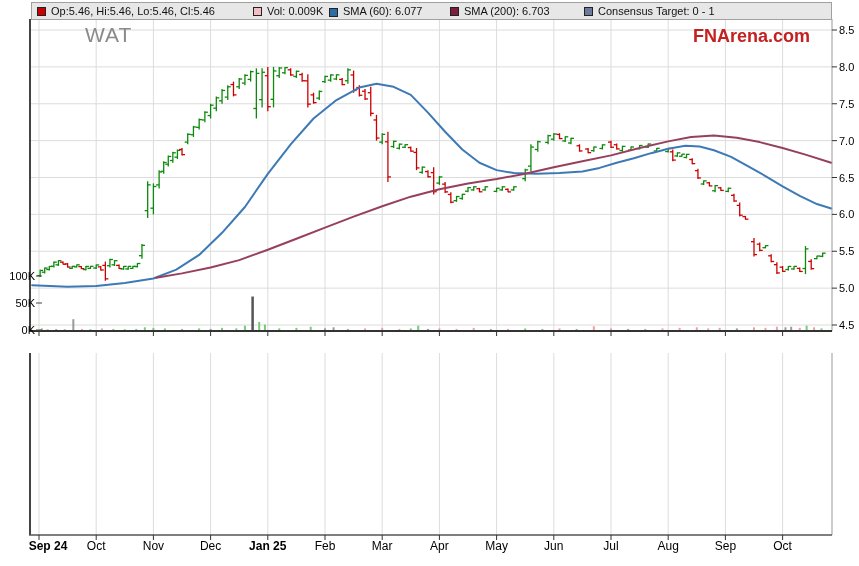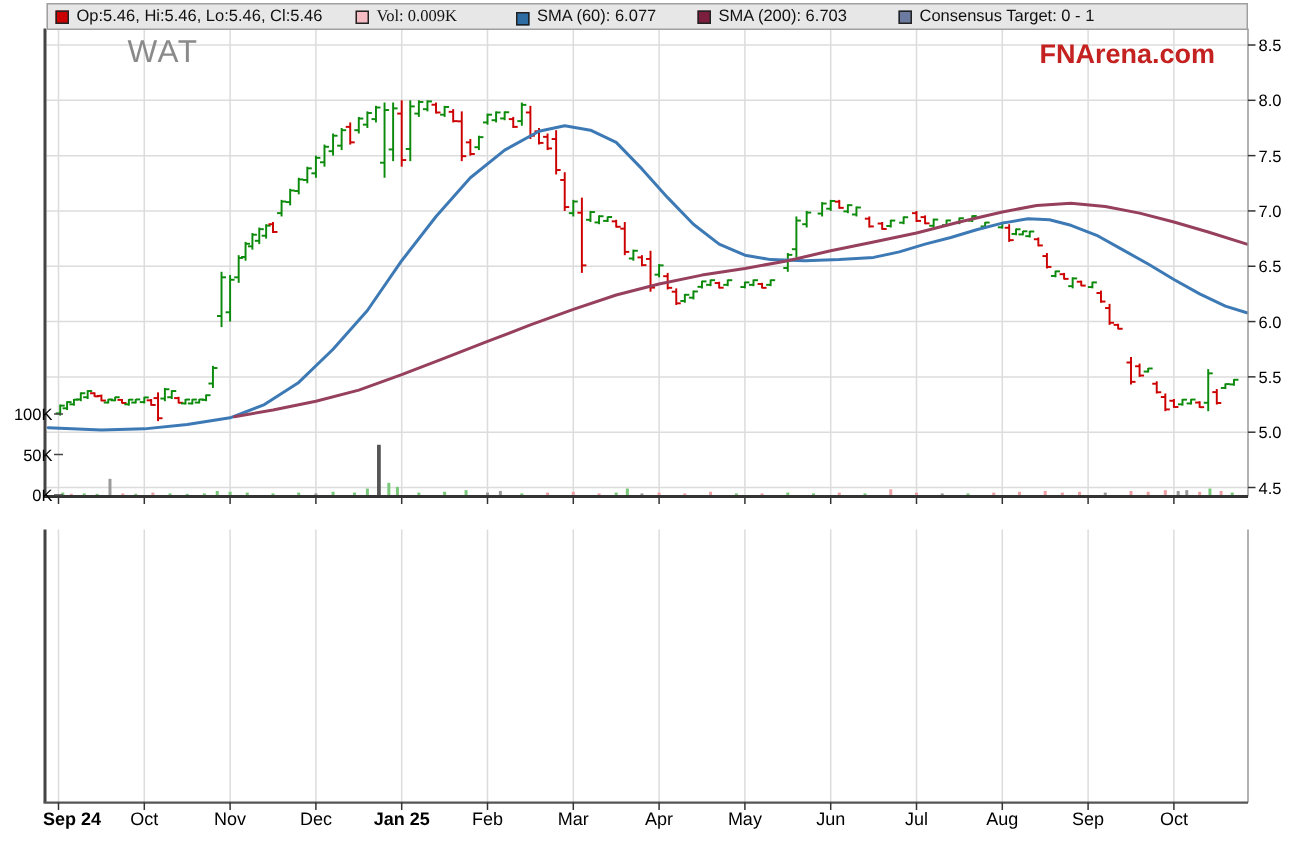--- a/index.html
+++ b/index.html
@@ -4,22 +4,22 @@
 <style>
   html,body{margin:0;padding:0;background:#fff;}
   .stage{position:relative;width:859px;height:566px;background:#fff;overflow:hidden;
          font-family:"Liberation Sans",sans-serif;}
   .legend-bar{position:absolute;left:31px;width:801px;height:18px;background:#e7e7e7;
               border:1px solid #a0a0a0;box-sizing:border-box;display:flex;align-items:center;}
   #legend-main{top:2px;}
   #legend-eps{top:336px;}
   .legend-item{display:flex;align-items:center;font-size:11px;color:#111;white-space:nowrap;}
   .swatch{width:9px;height:9px;border:1px solid #222;margin-right:5px;flex:0 0 auto;box-sizing:border-box;}
-  #legend-main .legend-item:nth-child(1){margin-left:5px;width:200px;}
-  #legend-main .legend-item:nth-child(2){width:107px;font-family:Liberation Serif, serif;}
+  #legend-main .legend-item:nth-child(1){margin-left:5px;width:216px;}
+  #legend-main .legend-item:nth-child(2){width:76px;}
   #legend-main .legend-item:nth-child(3){width:121px;align-items:flex-end;}
   #legend-main .legend-item:nth-child(4){width:134px;}
   #legend-eps  .legend-item:nth-child(1){margin-left:5px;width:62px;}
   .wat{position:absolute;left:40px;top:23px;font-size:21px;color:#8a8a8a;letter-spacing:1px;padding-left:45px;}
   .fna{position:absolute;left:688px;top:26px;width:122px;text-align:right;
        font-size:18px;font-weight:bold;color:#c42121;}
   svg{position:absolute;left:0;top:0;}
 </style>
 </head>
 <body>

